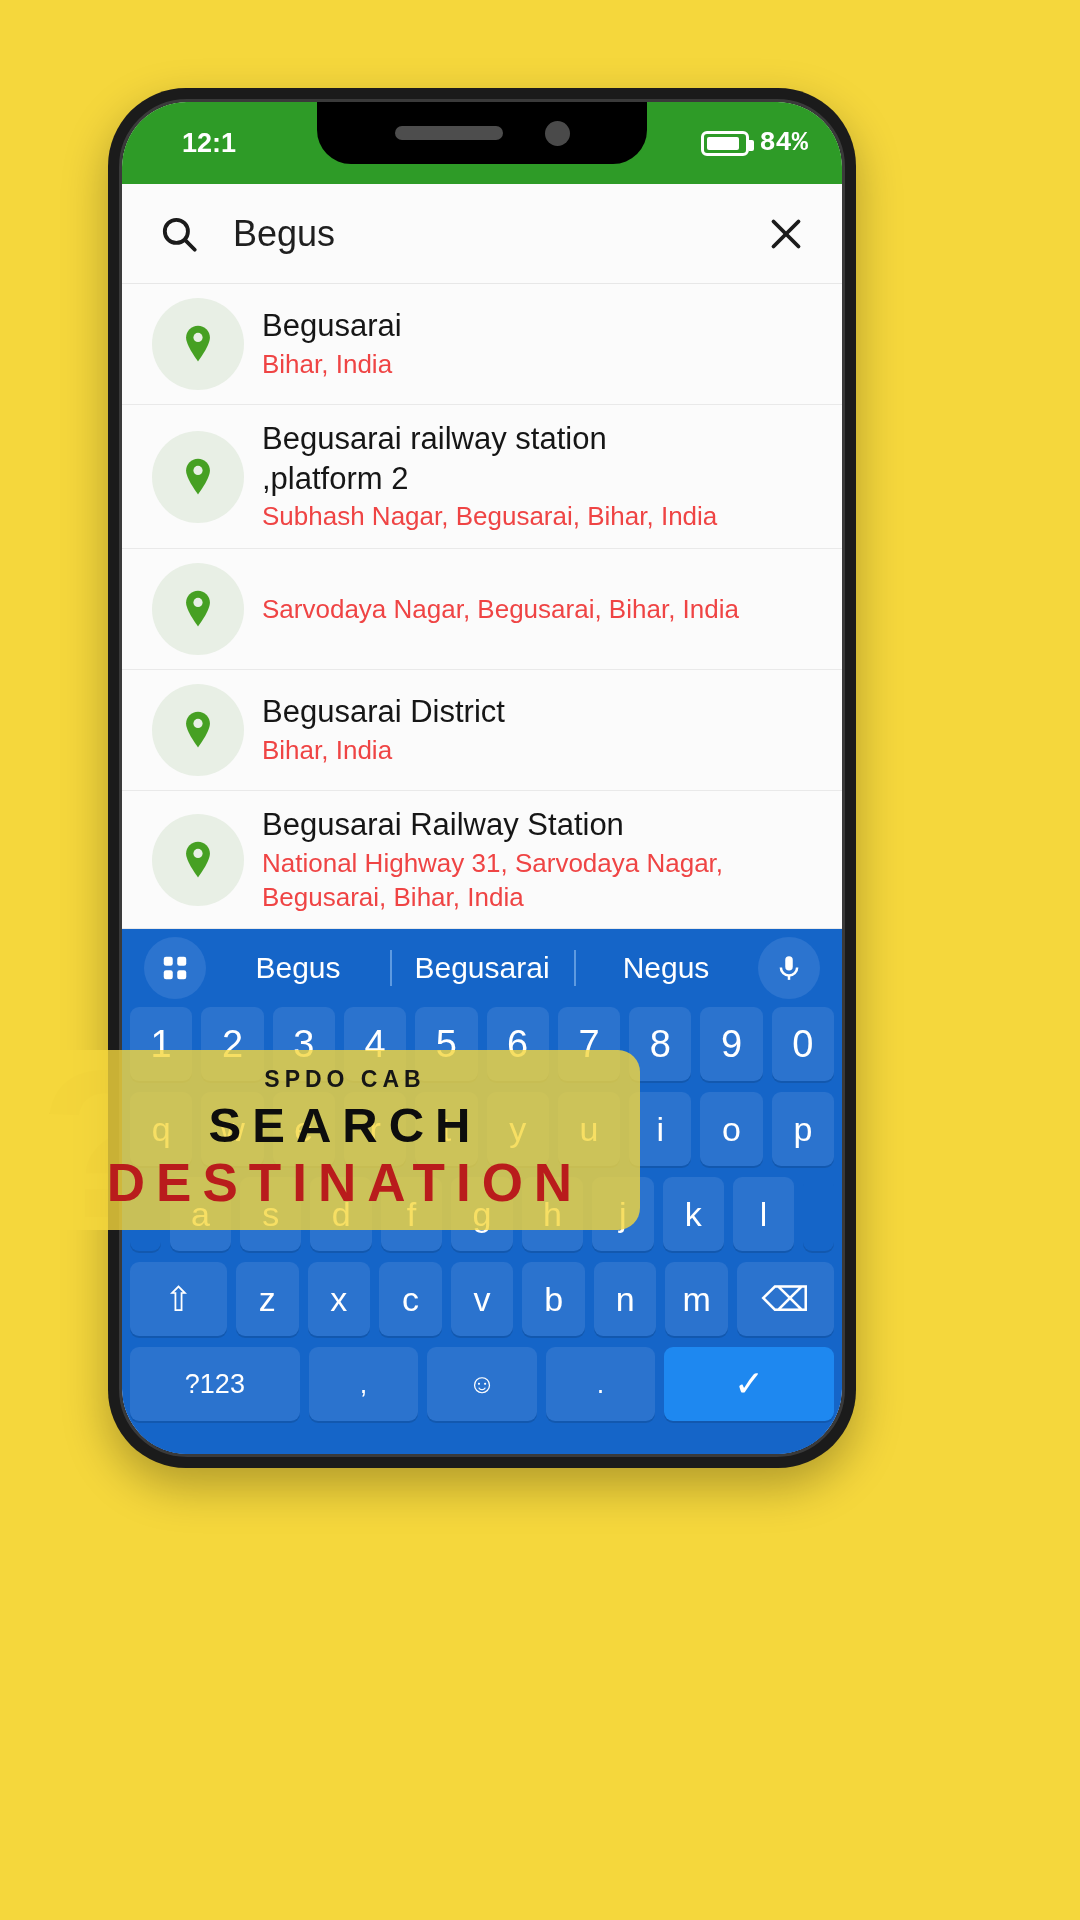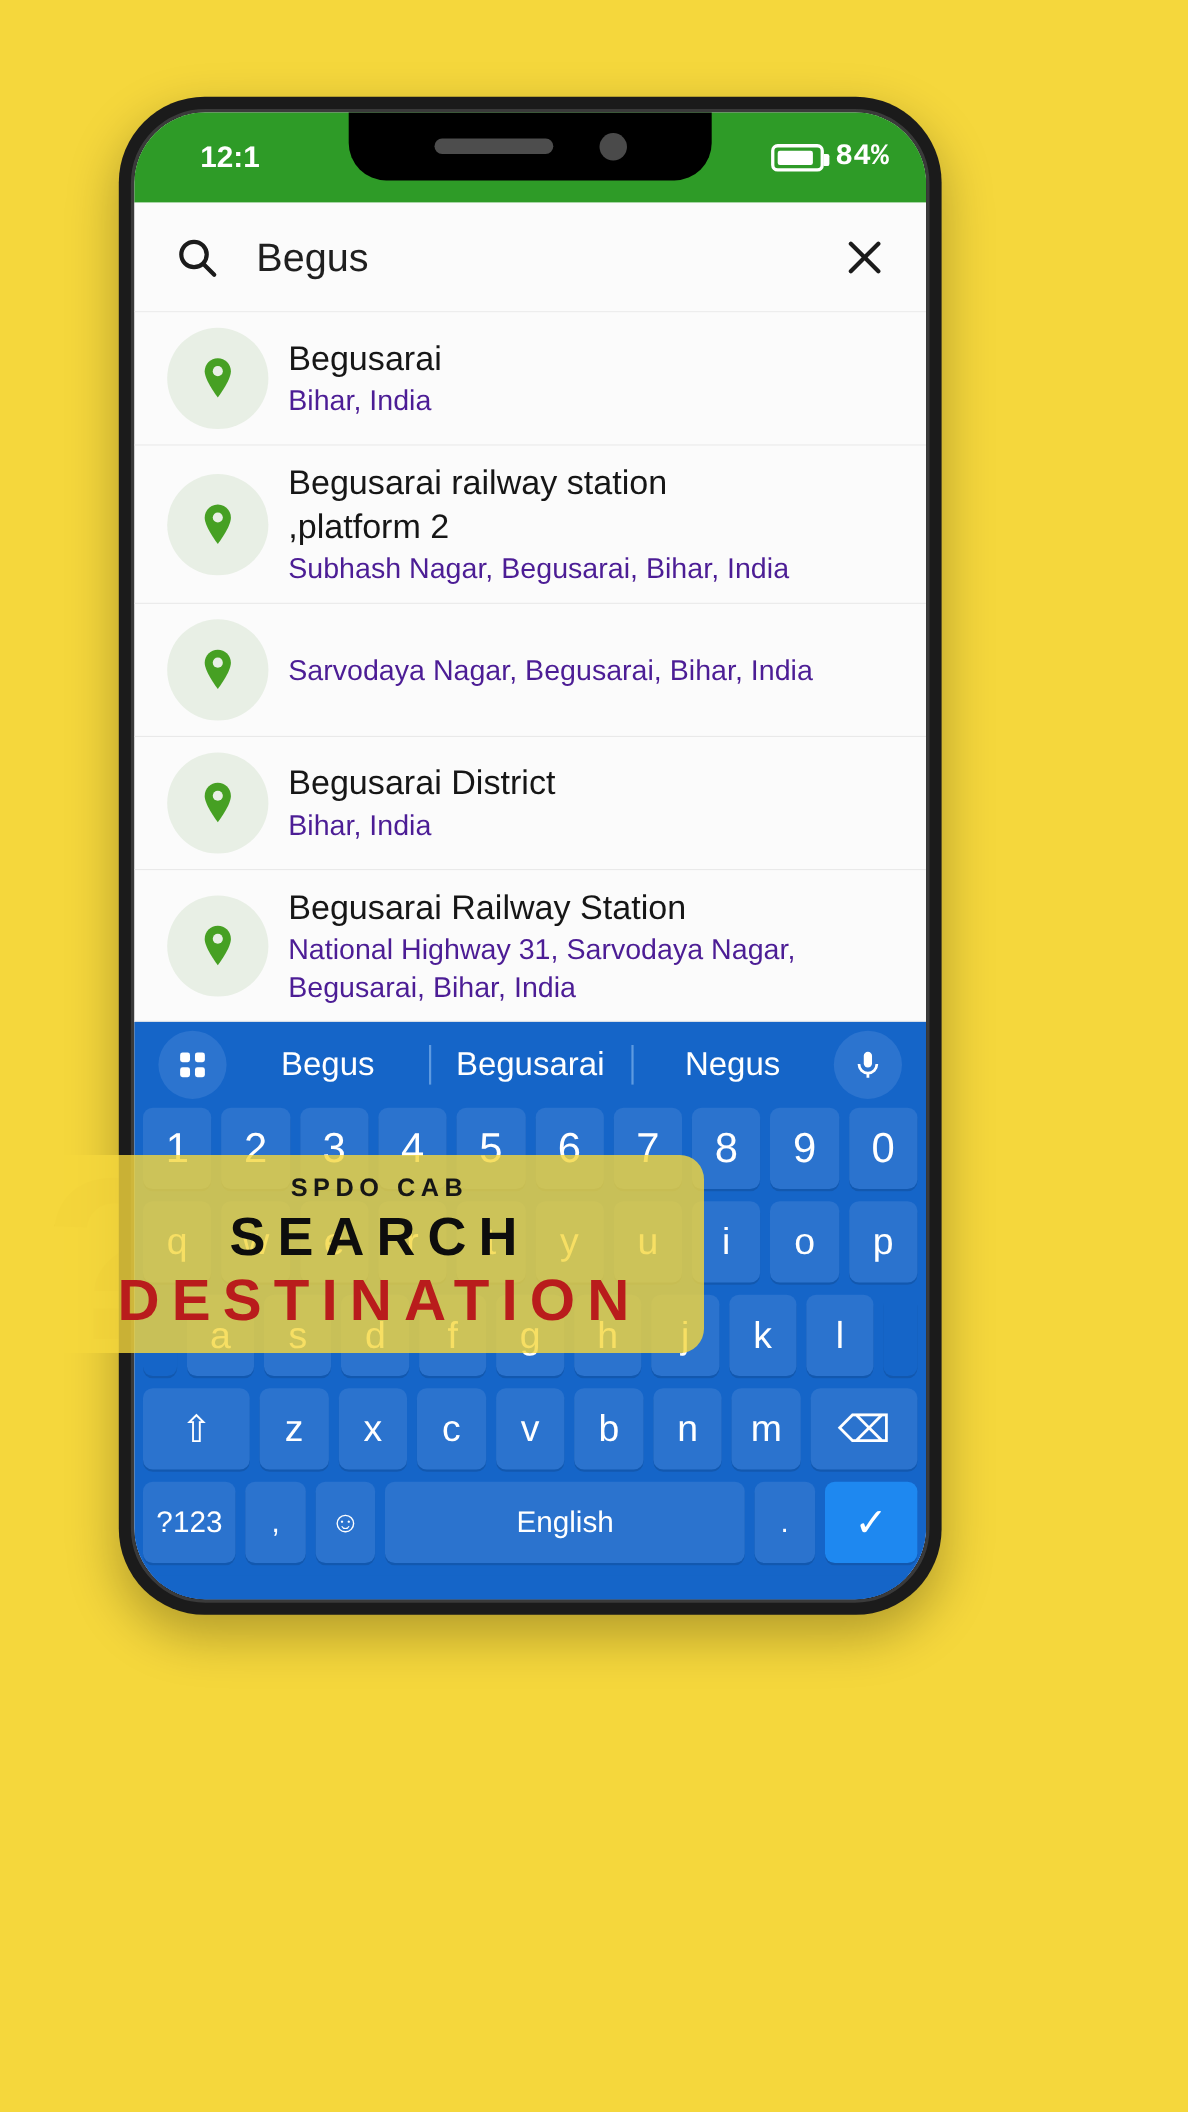--- a/index.html
+++ b/index.html
@@ -110,21 +110,21 @@
     background:#E8EFE5;
     display:flex; align-items:center; justify-content:center;
     margin-right:18px;
   }
   .r-text{ flex:1; min-width:0; }
   .r-title{
     font-size:31px; color:#161616; font-weight:400;
     line-height:1.28;
   }
   .r-sub{
-    font-size:26px; color:#4c1d95; line-height:1.3; margin-top:2px;
+    font-size:26px; color:#ef4444; line-height:1.3; margin-top:2px;
   }
 
   
   .keyboard{
     background:#1565C8;
     padding:0 0 6px 0;
     position:relative;
   }
   .suggestbar{
     height:78px; display:flex; align-items:center;
@@ -380,21 +380,20 @@
           <span class="key">b</span>
           <span class="key">n</span>
           <span class="key">m</span>
           <span class="key wide">⌫</span>
         </div>
 
         <div class="krow">
           <span class="key fn wide">?123</span>
           <span class="key fn">,</span>
           <span class="key fn">☺</span>
-          <span class="key space">English</span>
           <span class="key fn">.</span>
           <span class="key action">✓</span>
         </div>
 
         <div class="navbar">
           
           
           
         </div>
 

